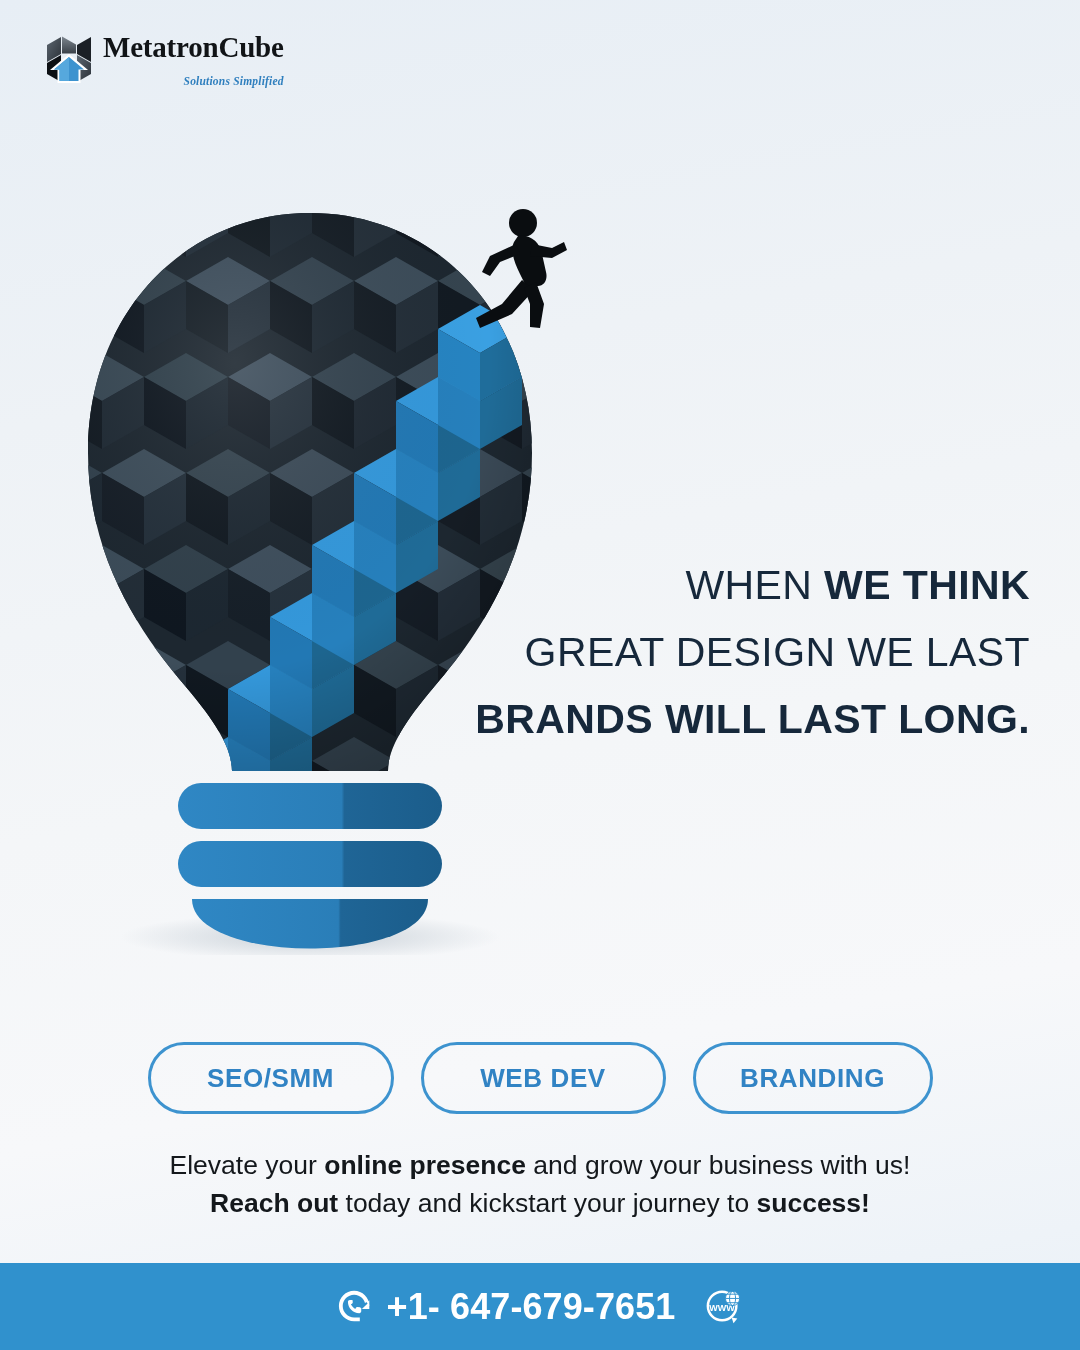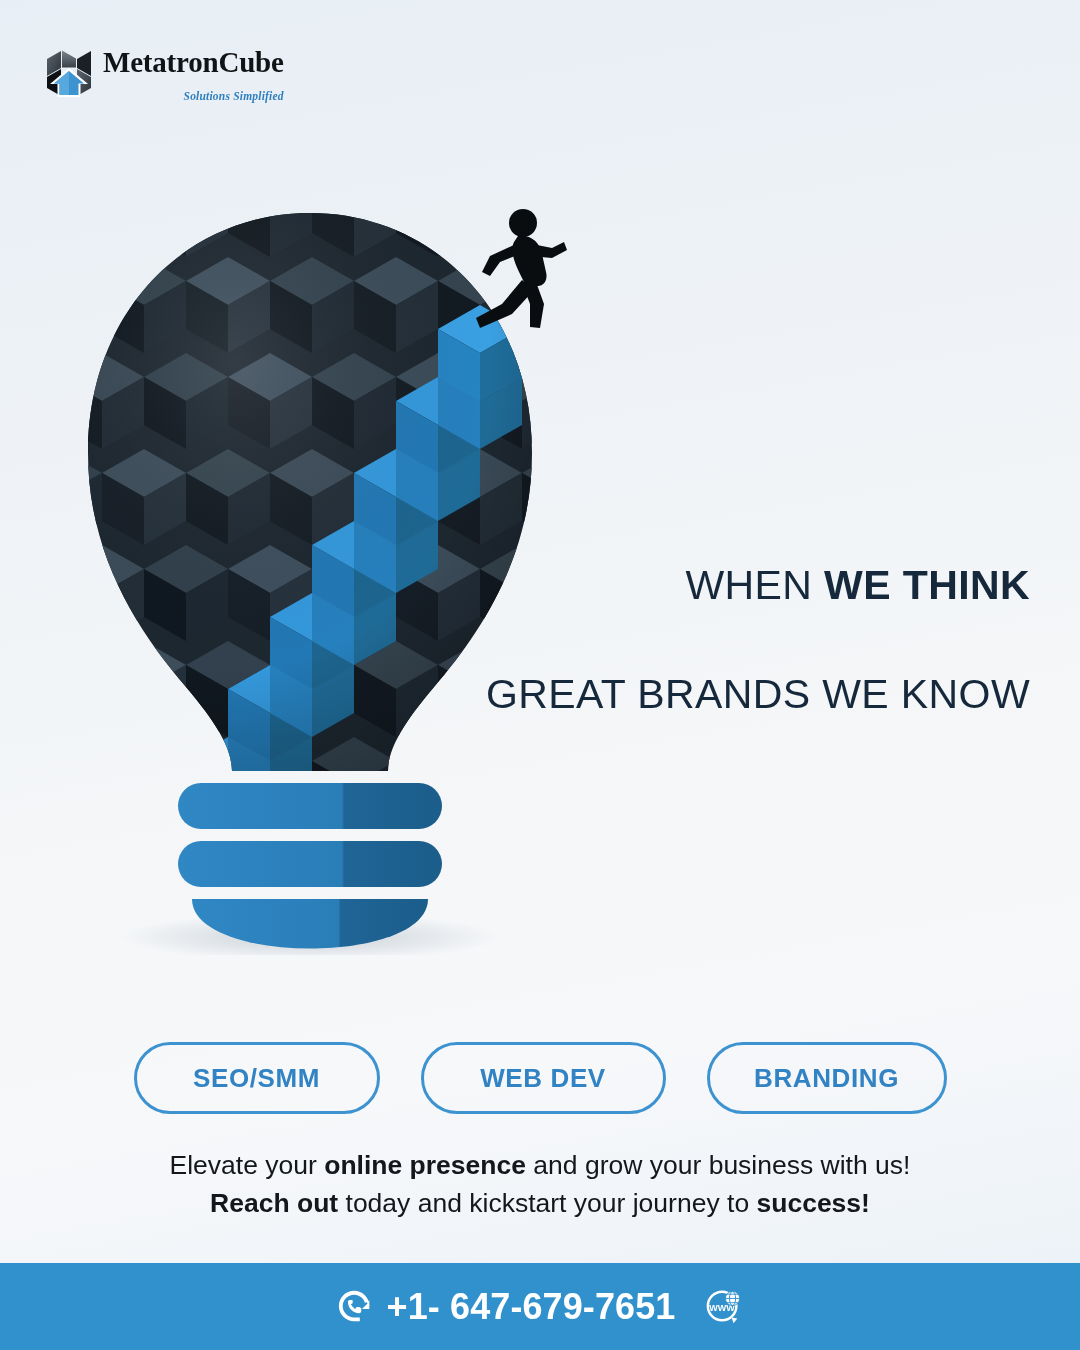--- a/index.html
+++ b/index.html
@@ -12,22 +12,22 @@
 
   #poster {
     position:relative;
     width:1080px; height:1350px;
     background:linear-gradient(170deg,#e7eef5 0%, #eef2f6 28%, #f4f6f8 55%, #f7f8fa 75%, #eef3f8 92%, #e9f0f7 100%);
     overflow:hidden;
   }
 
   
   .logo-block {
-    position:absolute; left:44px; top:48px;
-    display:flex; gap:9px;
+    position:absolute; left:44px; top:33px;
+    display:flex; align-items:center; gap:9px;
   }
   .logo-mark { width:50px; height:52px; display:block; }
   .logo-text { display:flex; flex-direction:column; line-height:1; }
   .logo-name {
     font-family:"Liberation Serif", serif;
     font-weight:700; font-size:29px; color:#111417;
     letter-spacing:-0.2px;
   }
   .logo-tag {
     font-family:"Liberation Serif", serif;
@@ -43,28 +43,28 @@
 
   
   .headline {
     position:absolute; right:50px; top:552px;
     width:560px; text-align:right;
     color:#16283b;
     font-size:41px; line-height:67px;
     letter-spacing:0.4px;
     font-family:"Liberation Sans", sans-serif;
   }
-  .headline .l { font-weight:400;margin-top:42px; }
+  .headline .l { font-weight:400; }
   .headline .b { font-weight:700; }
   .headline-line { display:block; white-space:nowrap; }
 
   
   .pills {
     position:absolute; left:0; top:1042px; width:1080px;
-    display:flex; justify-content:center; gap:41px;
+    display:flex; justify-content:center; gap:27px;
   }
   .pill {
     height:72px; min-width:246px;
     border:3px solid #3d93cf; border-radius:40px;
     background:transparent;
     display:flex; align-items:center; justify-content:center;
     color:#3183c4; font-weight:700; font-size:26px;
     letter-spacing:0.6px; cursor:pointer;
     font-family:"Liberation Sans", sans-serif;
   }
@@ -649,21 +649,22 @@
 
         <path d="M62 80 L42 104 L16 118 L20 128 L52 114 L74 90 Z"></path>
 
         <path d="M76 82 L84 104 L80 128 L70 127 L70 104 L64 88 Z"></path>
       </g>
     </svg>
   </div>
 
   <div class="headline">
     <span class="headline-line"><span class="l">WHEN </span><span class="b">WE THINK</span></span>
-    <span class="headline-line l">GREAT BRANDS WE KNOW</span>
+    <span class="headline-line l">GREAT DESIGN WE LAST</span>
+    <span class="headline-line b">BRANDS WILL LAST LONG.</span>
   </div>
 
   <div class="pills">
     <div class="pill">SEO/SMM</div>
     <div class="pill">WEB DEV</div>
     <div class="pill">BRANDING</div>
   </div>
 
   <div class="tagline">
     <span class="tagline-line"><span>Elevate your </span><b>online presence</b><span> and grow your business with us!</span></span>

